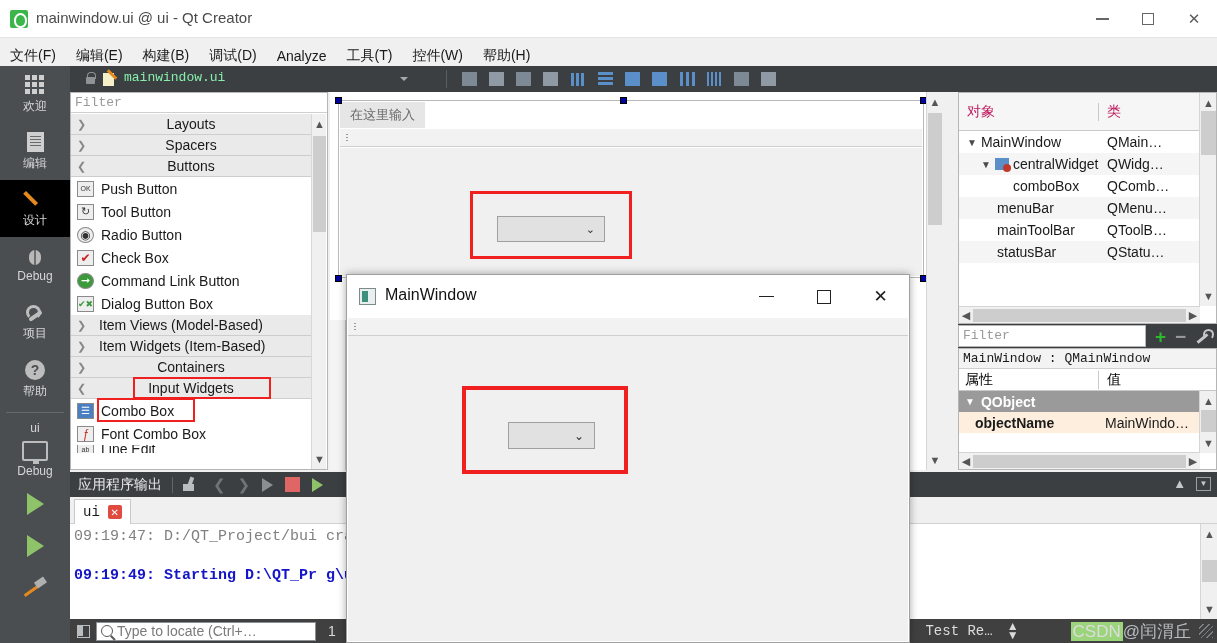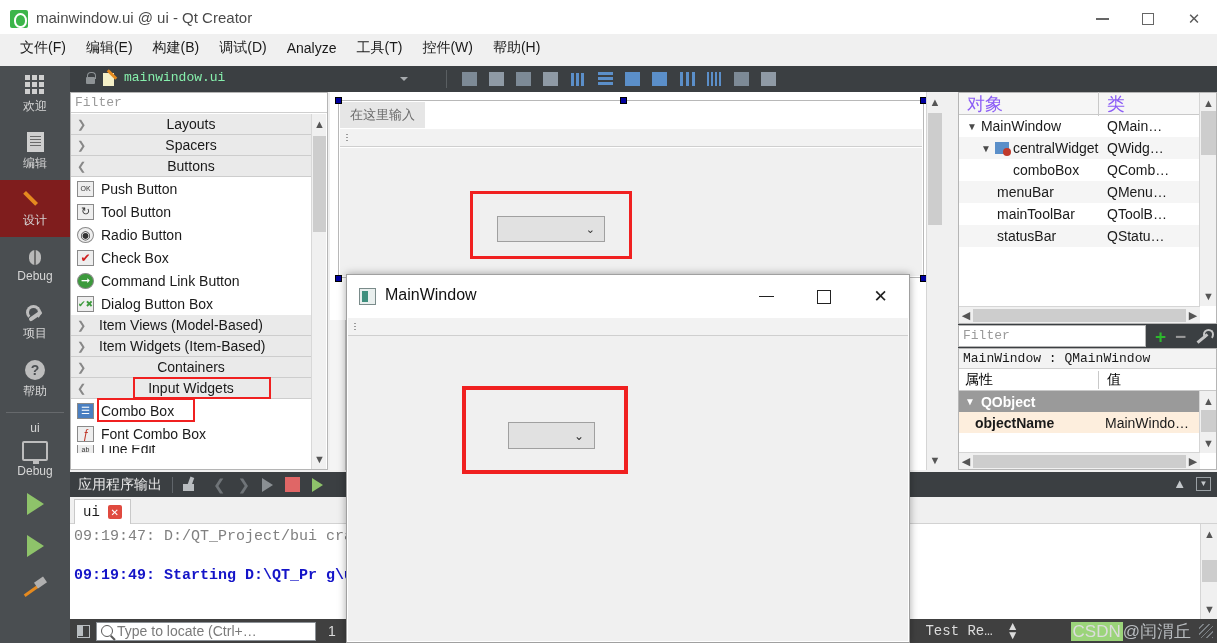--- a/index.html
+++ b/index.html
@@ -15,29 +15,29 @@
   .tb-icon:after { content:""; position:absolute; left:4px; top:3px; width:9px; height:11px;
              border:2px solid #fff; border-radius:50% 50% 45% 45%; }
   .tb-title { position:absolute; left:36px; top:9px; font-size:15px; color:#4a4a4a; }
   .tb-btns { position:absolute; right:0; top:0; height:38px; display:flex; }
   .tb-btn { width:46px; height:38px; display:flex; align-items:center; justify-content:center;
             color:#5a5a5a; font-size:15px; }
   .sq { width:12px; height:12px; border:1.3px solid #666; }
   .dash { width:13px; height:1.3px; background:#666; }
 
   
-  .menubar { position:absolute; left:0; top:34px; width:1217px; height:28px;
-             background:#f0f0f0; display:flex; align-items:center; padding-left:10px; }
+  .menubar { position:absolute; left:0; top:42px; width:1217px; height:28px;
+             background:#f0f0f0; display:flex; align-items:center; }
   .menuitem { font-size:14px; color:#1a1a1a; padding:3px 10px; cursor:default; }
 
   
   .modebar { position:absolute; left:0; top:66px; width:70px; height:577px; background:#4a4e51; }
   .mode { width:70px; height:57px; display:flex; flex-direction:column; align-items:center;
           justify-content:center; color:#d6d6d6; font-size:12px; cursor:default; }
-  .mode.active { background:#7f1d1d; }
+  .mode.active { background:#000000; }
   .mode .mlabel { margin-top:3px; font-size:12px; }
   .gridicon { width:20px; height:20px; display:grid; grid-template-columns:repeat(3,5px);
               grid-template-rows:repeat(3,5px); gap:2px; }
   .gridicon i { background:#cfcfcf; display:block; }
   .docicon { width:17px; height:20px; background:#cfcfcf; position:relative; }
   .docicon:after{ content:""; position:absolute; left:3px; top:4px; right:3px; height:1px;
                   box-shadow:0 0 0 0 #555, 0 3px 0 0 #6a6a6a, 0 6px 0 0 #6a6a6a, 0 9px 0 0 #6a6a6a;
                   background:#6a6a6a; }
   .pencilicon { width:22px; height:20px; position:relative; }
   .pencilicon:before { content:""; position:absolute; left:2px; top:2px; width:17px; height:4px;
@@ -133,22 +133,22 @@
               border-left:1px solid #d5d5d5; }
   .cvthumb { position:absolute; left:1px; top:21px; width:14px; height:112px; background:#cdcdcd; }
 
   
   .sliver { position:absolute; left:330px; top:320px; width:16px; height:150px;
             background:#f4f4f4; border-right:1px solid #c8c8c8; }
 
   
   .objdock { position:absolute; left:958px; top:92px; width:259px; height:232px;
              background:#fff; border:1px solid #b5b5b5; }
-  .ohdr { display:flex; height:22px; background:#f6f6f6; border-bottom:1px solid #c9c9c9;
-          font-size:18px; color:#8b5cf6; align-items:center; }
+  .ohdr { display:flex; height:38px; background:#f6f6f6; border-bottom:1px solid #c9c9c9;
+          font-size:14px; color:#be185d; align-items:center; }
   .ohdr div:first-child { width:140px; padding-left:8px; border-right:1px solid #c9c9c9; }
   .ohdr div:nth-child(2) { padding-left:8px; }
   .orow { display:flex; height:22px; align-items:center; font-size:14px; color:#1a1a1a; }
   .orow.alt { background:#f5f5f5; }
   .oname { width:140px; display:flex; align-items:center; white-space:nowrap; overflow:hidden; }
   .ocls { padding-left:8px; white-space:nowrap; overflow:hidden; }
   .otree-chev { font-size:10px; color:#4a4a4a; margin-right:4px; }
   .wicon { width:14px; height:12px; margin-right:4px; background:#5b8fc9; position:relative; flex:none; }
   .wicon:after{content:"";position:absolute;right:-2px;bottom:-2px;width:8px;height:8px;
                border-radius:50%;background:#c0392b;}

